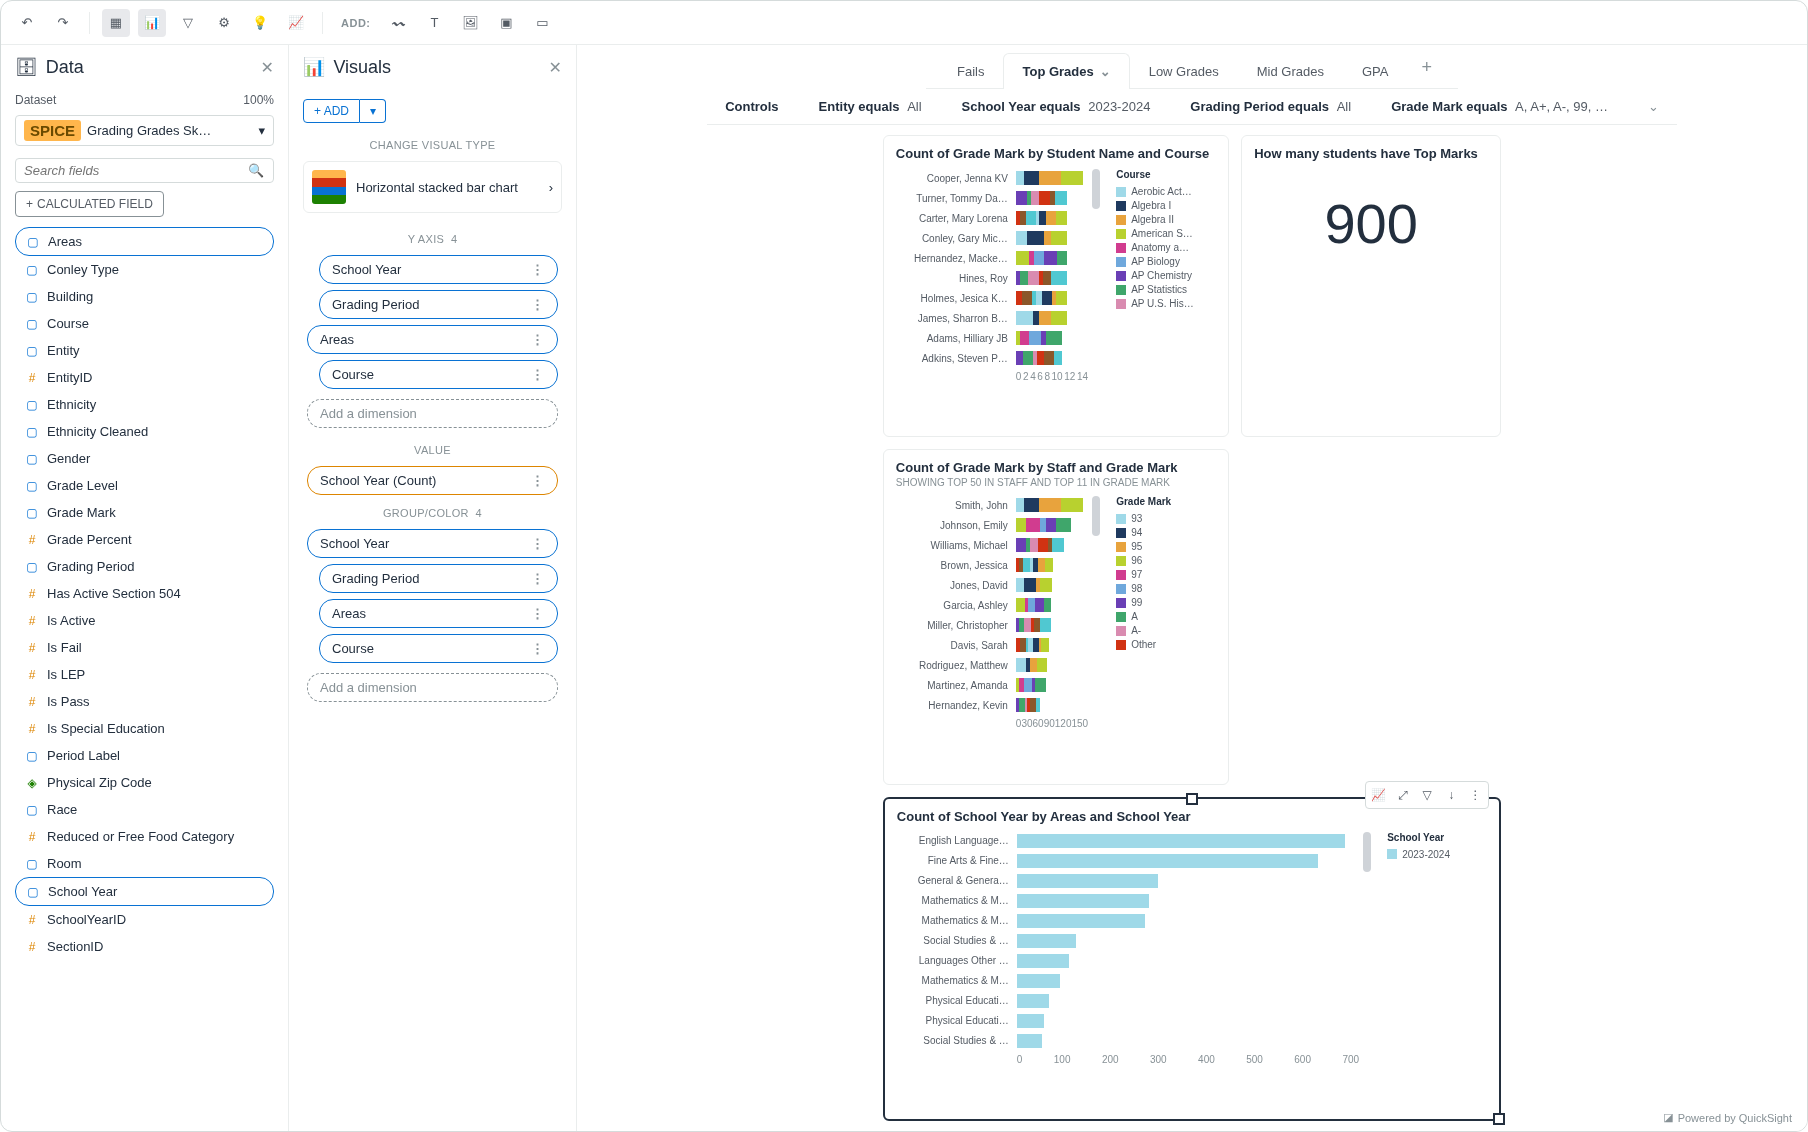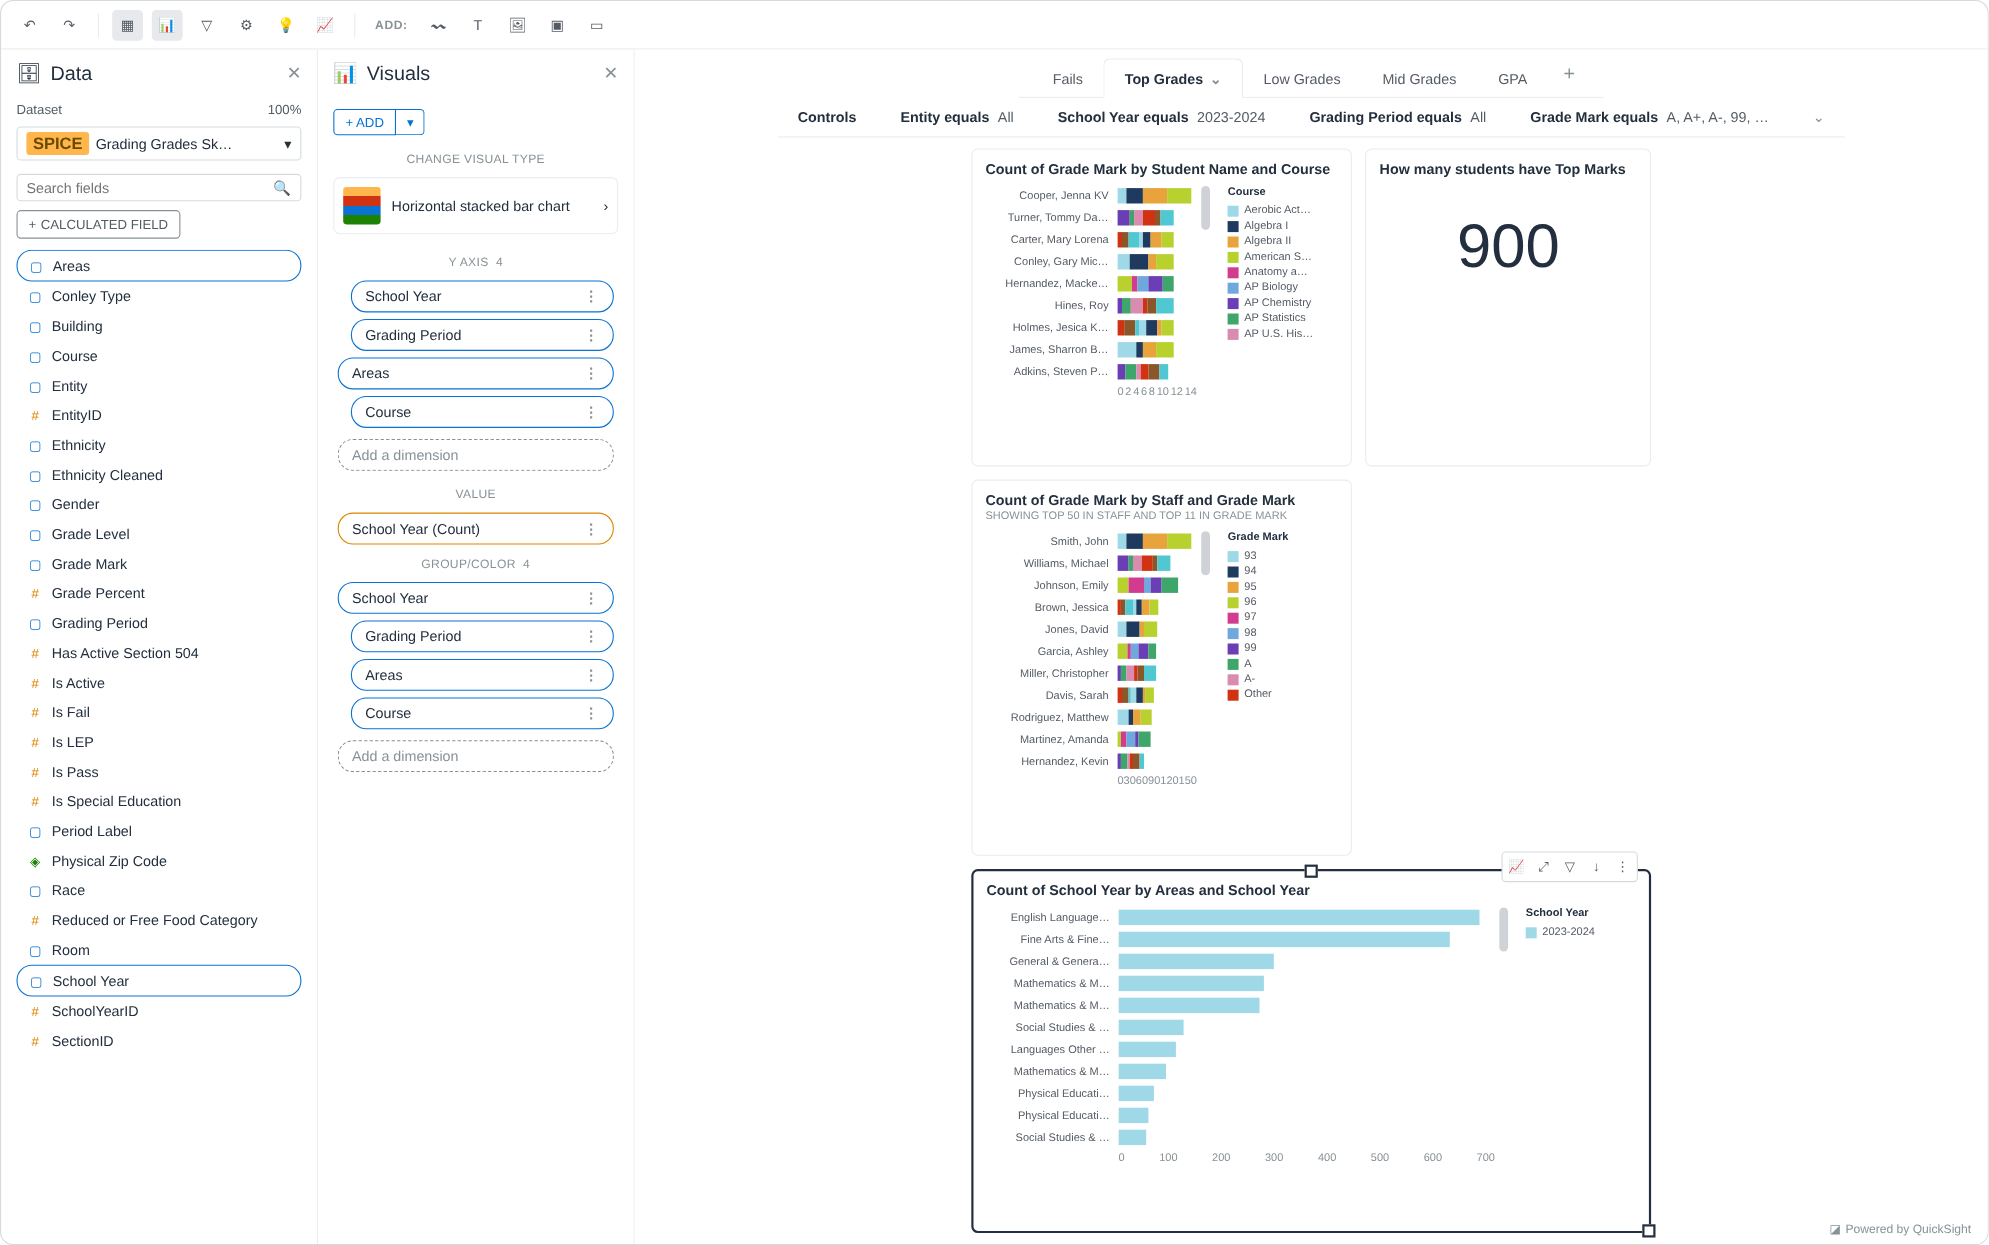--- a/index.html
+++ b/index.html
@@ -14,21 +14,21 @@
 .panel { border-right: 1px solid #eaeded; display: flex; flex-direction: column; }
 .panel-header { height: 44px; display: flex; align-items: center; padding: 0 14px; justify-content: space-between; }
 .panel-header h2 { font-size: 18px; font-weight: 400; display: flex; align-items: center; gap: 8px; }
 .close-x { color: #879196; cursor: pointer; font-size: 16px; }
 .data-panel { width: 288px; }
 .visuals-panel { width: 288px; }
 .dataset-row { display: flex; justify-content: space-between; padding: 4px 14px; font-size: 12px; color: #545b64; }
 .dataset-select { margin: 4px 14px 8px; display: flex; align-items: center; border: 1px solid #d5dbdb; border-radius: 4px; padding: 4px 8px; gap: 6px; cursor: pointer; }
 .spice-badge { background: #ffb64c; color: #6b4a00; font-size: 15px; font-weight: 700; padding: 2px 6px; border-radius: 3px; }
 .search-row { margin: 4px 14px 8px; display: flex; align-items: center; border: 1px solid #d5dbdb; border-radius: 4px; padding: 4px 8px; }
-.search-row input { border: none; outline: none; flex: 1; font-size: 13px; }
+.search-row input { border: none; outline: none; flex: 1; font-size: 13px; font-style: italic; }
 .calc-btn { margin: 0 14px 10px; border: 1px solid #879196; color: #545b64; border-radius: 4px; padding: 5px 10px; font-size: 12px; cursor: pointer; display: inline-flex; align-items: center; gap: 4px; width: fit-content; }
 .fields-list { flex: 1; overflow: auto; padding: 0 14px 14px; }
 .field-item { display: flex; align-items: center; gap: 8px; padding: 6px 10px; border-radius: 14px; cursor: pointer; font-size: 13px; }
 .field-item.pill { border: 1px solid #0972d3; }
 .field-icon { width: 14px; text-align: center; color: #0972d3; font-size: 12px; }
 .field-icon.num { color: #dd8500; }
 .field-icon.geo { color: #1d8102; }
 .add-btn { margin: 10px 14px; display: flex; gap: 0; }
 .add-btn button { border: 1px solid #0972d3; color: #0972d3; background: #fff; padding: 4px 10px; font-size: 12px; cursor: pointer; }
 .add-btn button:first-child { border-radius: 4px 0 0 4px; }
@@ -407,20 +407,30 @@
                 <div class="bar-row">
                   <div class="bar-label">James, Sharron B…</div>
                   <div class="bar-track">
                     <div class="seg" style="width: 23.2143%; background: rgb(159, 217, 232);"></div>
                     <div class="seg" style="width: 8.92857%; background: rgb(31, 58, 95);"></div>
                     <div class="seg" style="width: 16.0714%; background: rgb(232, 163, 61);"></div>
                     <div class="seg" style="width: 23.2143%; background: rgb(184, 209, 47);"></div>
                   </div>
                 </div>
                 <div class="bar-row">
+                  <div class="bar-label">Adams, Hilliary JB</div>
+                  <div class="bar-track">
+                    <div class="seg" style="width: 6.42857%; background: rgb(184, 209, 47);"></div>
+                    <div class="seg" style="width: 11.5714%; background: rgb(209, 60, 143);"></div>
+                    <div class="seg" style="width: 16.7143%; background: rgb(111, 168, 220);"></div>
+                    <div class="seg" style="width: 6.42857%; background: rgb(106, 63, 181);"></div>
+                    <div class="seg" style="width: 23.1429%; background: rgb(63, 166, 107);"></div>
+                  </div>
+                </div>
+                <div class="bar-row">
                   <div class="bar-label">Adkins, Steven P…</div>
                   <div class="bar-track">
                     <div class="seg" style="width: 9.64286%; background: rgb(106, 63, 181);"></div>
                     <div class="seg" style="width: 13.9286%; background: rgb(63, 166, 107);"></div>
                     <div class="seg" style="width: 5.35714%; background: rgb(217, 139, 176);"></div>
                     <div class="seg" style="width: 9.64286%; background: rgb(209, 50, 18);"></div>
                     <div class="seg" style="width: 13.9286%; background: rgb(139, 87, 42);"></div>
                     <div class="seg" style="width: 11.7857%; background: rgb(80, 200, 209);"></div>
                   </div>
                 </div>
@@ -491,38 +501,38 @@
                 <div class="bar-row">
                   <div class="bar-label">Smith, John</div>
                   <div class="bar-track">
                     <div class="seg" style="width: 11.6667%; background: rgb(159, 217, 232);"></div>
                     <div class="seg" style="width: 21%; background: rgb(31, 58, 95);"></div>
                     <div class="seg" style="width: 30.3333%; background: rgb(232, 163, 61);"></div>
                     <div class="seg" style="width: 30.3333%; background: rgb(184, 209, 47);"></div>
                   </div>
                 </div>
                 <div class="bar-row">
+                  <div class="bar-label">Johnson, Emily</div>
+                  <div class="bar-track">
+                    <div class="seg" style="width: 13.8%; background: rgb(184, 209, 47);"></div>
+                    <div class="seg" style="width: 19.9333%; background: rgb(209, 60, 143);"></div>
+                    <div class="seg" style="width: 7.66667%; background: rgb(111, 168, 220);"></div>
+                    <div class="seg" style="width: 13.8%; background: rgb(106, 63, 181);"></div>
+                    <div class="seg" style="width: 21.4667%; background: rgb(63, 166, 107);"></div>
+                  </div>
+                </div>
+                <div class="bar-row">
                   <div class="bar-label">Williams, Michael</div>
                   <div class="bar-track">
                     <div class="seg" style="width: 14.4444%; background: rgb(106, 63, 181);"></div>
                     <div class="seg" style="width: 5.55556%; background: rgb(63, 166, 107);"></div>
                     <div class="seg" style="width: 10%; background: rgb(217, 139, 176);"></div>
                     <div class="seg" style="width: 14.4444%; background: rgb(209, 50, 18);"></div>
                     <div class="seg" style="width: 5.55556%; background: rgb(139, 87, 42);"></div>
                     <div class="seg" style="width: 16.6667%; background: rgb(80, 200, 209);"></div>
-                  </div>
-                </div>
-                <div class="bar-row">
-                  <div class="bar-label">Johnson, Emily</div>
-                  <div class="bar-track">
-                    <div class="seg" style="width: 13.8%; background: rgb(184, 209, 47);"></div>
-                    <div class="seg" style="width: 19.9333%; background: rgb(209, 60, 143);"></div>
-                    <div class="seg" style="width: 7.66667%; background: rgb(111, 168, 220);"></div>
-                    <div class="seg" style="width: 13.8%; background: rgb(106, 63, 181);"></div>
-                    <div class="seg" style="width: 21.4667%; background: rgb(63, 166, 107);"></div>
                   </div>
                 </div>
                 <div class="bar-row">
                   <div class="bar-label">Brown, Jessica</div>
                   <div class="bar-track">
                     <div class="seg" style="width: 3.71429%; background: rgb(209, 50, 18);"></div>
                     <div class="seg" style="width: 6.68571%; background: rgb(139, 87, 42);"></div>
                     <div class="seg" style="width: 9.65714%; background: rgb(80, 200, 209);"></div>
                     <div class="seg" style="width: 3.71429%; background: rgb(159, 217, 232);"></div>
                     <div class="seg" style="width: 6.68571%; background: rgb(31, 58, 95);"></div>

